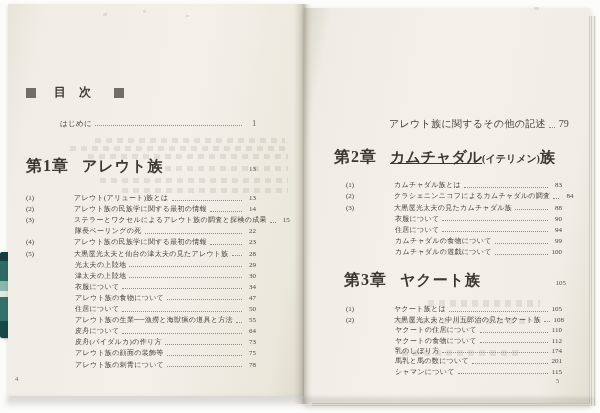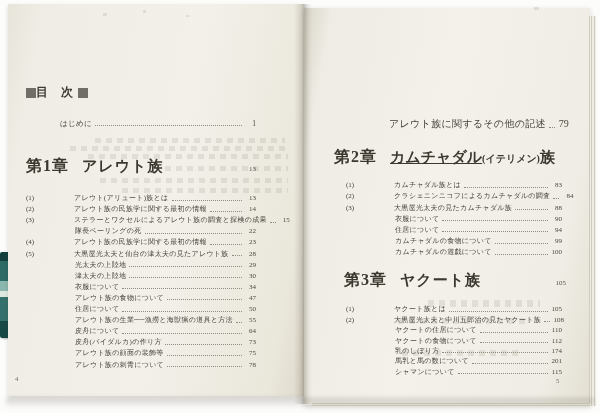--- a/index.html
+++ b/index.html
@@ -45,21 +45,21 @@
   }
   
   .dust{position:absolute;background:#b9b7ae;opacity:.35;}
   
   .ghost{
     position:absolute;height:5px;
     background:repeating-linear-gradient(90deg,rgba(118,115,100,.14) 0 6px,rgba(118,115,100,0) 6px 11px);
     filter:blur(.6px);
   }
   
-  .toc-head{position:absolute;left:26px;top:84px;display:flex;align-items:center;gap:0;}
+  .toc-head{position:absolute;left:26px;top:84px;display:flex;align-items:center;gap:18px;}
   .sq{width:10px;height:10px;background:#706e66;display:inline-block;}
   .toc-title{font-size:12px;font-weight:bold;letter-spacing:5px;color:#3c3a32;}
   
   .chap{position:absolute;display:flex;align-items:baseline;color:#3b382f;font-weight:600;white-space:nowrap;}
   .chap-no{font-size:16px;letter-spacing:1px;}
   .chap-name{font-size:15px;letter-spacing:1px;margin-left:13px;}
   .chap-paren{font-size:10px;letter-spacing:0;}
   .chap-suffix{font-size:15px;}
   .chap-pg{margin-left:auto;font-size:7px;font-weight:normal;color:#55524a;}
   

